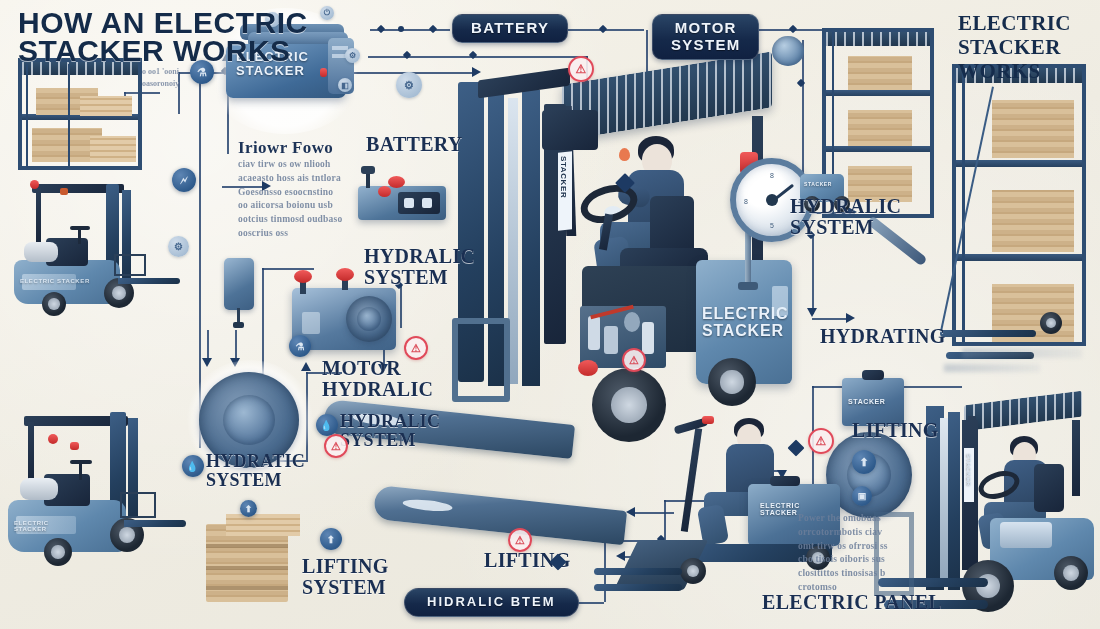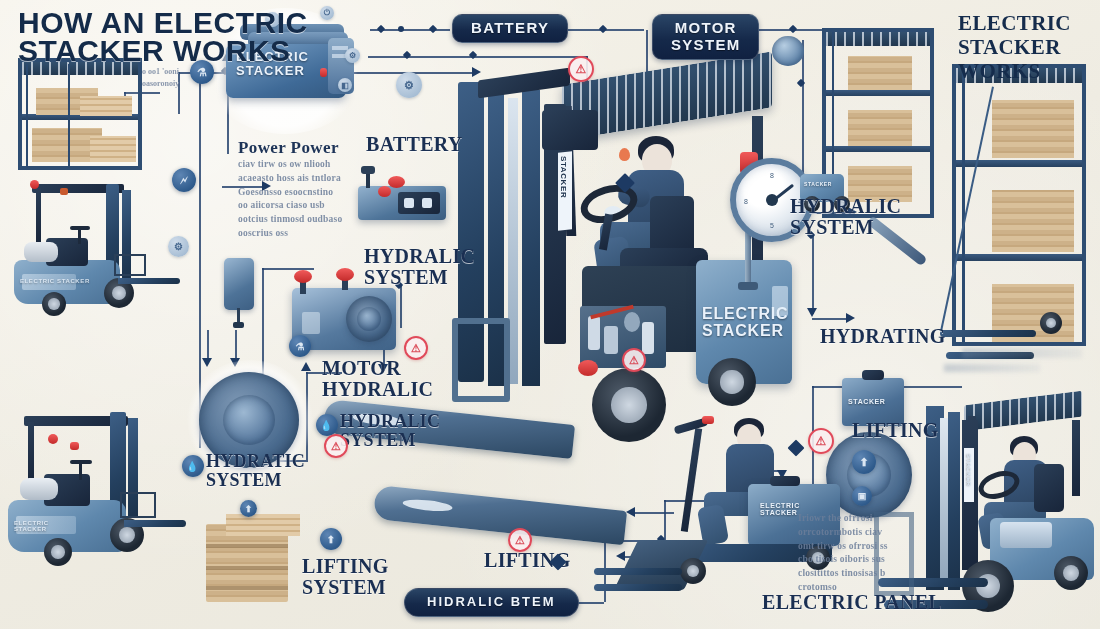--- a/index.html
+++ b/index.html
@@ -629,33 +629,33 @@
   <div class="abs callout c-lg" style="left:302px;top:556px;white-space:pre-line;">LIFTING
 SYSTEM</div>
   <div class="abs callout c-lg" style="left:484px;top:550px;">LIFTING</div>
   <div class="abs callout c-lg" style="left:790px;top:196px;white-space:pre-line;">HYDRALIC
 SYSTEM</div>
   <div class="abs callout c-lg" style="left:820px;top:326px;">HYDRATING</div>
   <div class="abs callout c-lg" style="left:852px;top:420px;">LIFTING</div>
   <div class="abs callout c-lg" style="left:762px;top:592px;">ELECTRIC PANEL</div>
 
   <div class="abs" style="left:238px;top:138px;width:122px;">
-    <div class="bodyhead">Power Power</div>
+    <div class="bodyhead">Iriowr Fowo</div>
     <div class="bodycopy">
       <div>ciav tirw os ow nliooh</div>
       <div>acaeasto hoss ais tntlora</div>
       <div>Goesonsso esoocnstino</div>
-      <div>oo aiicorsa ciaso usb</div>
+      <div>oo aiicorsa boionu usb</div>
       <div>ootcius tinmosd oudbaso</div>
       <div>ooscrius oss</div>
     </div>
   </div>
 
   <div class="abs bodycopy" style="left:798px;top:512px;width:120px;">
-    <div>Iriowr the ofrrosi</div>
+    <div>Power the omobuas</div>
     <div>orrcotormbotis ciav</div>
     <div>omt tirw os ofrrosi ss</div>
     <div>cbo tisois oiboris sus</div>
     <div>clositittos tinosisas b</div>
     <div>crotomso</div>
   </div>
 
   <div class="abs tinytext" style="left:142px;top:66px;width:60px;">
     <div>o oo1 'ooni</div>
     <div>oasoronoiy</div>

